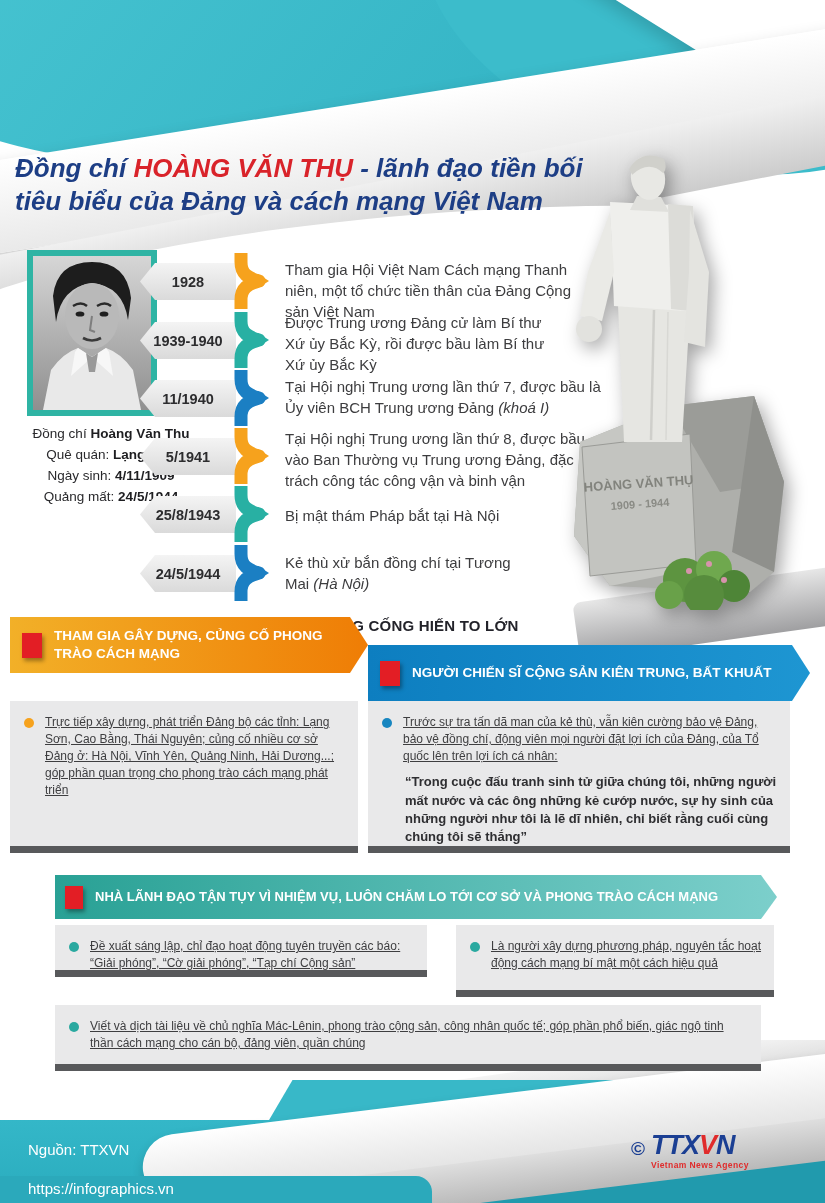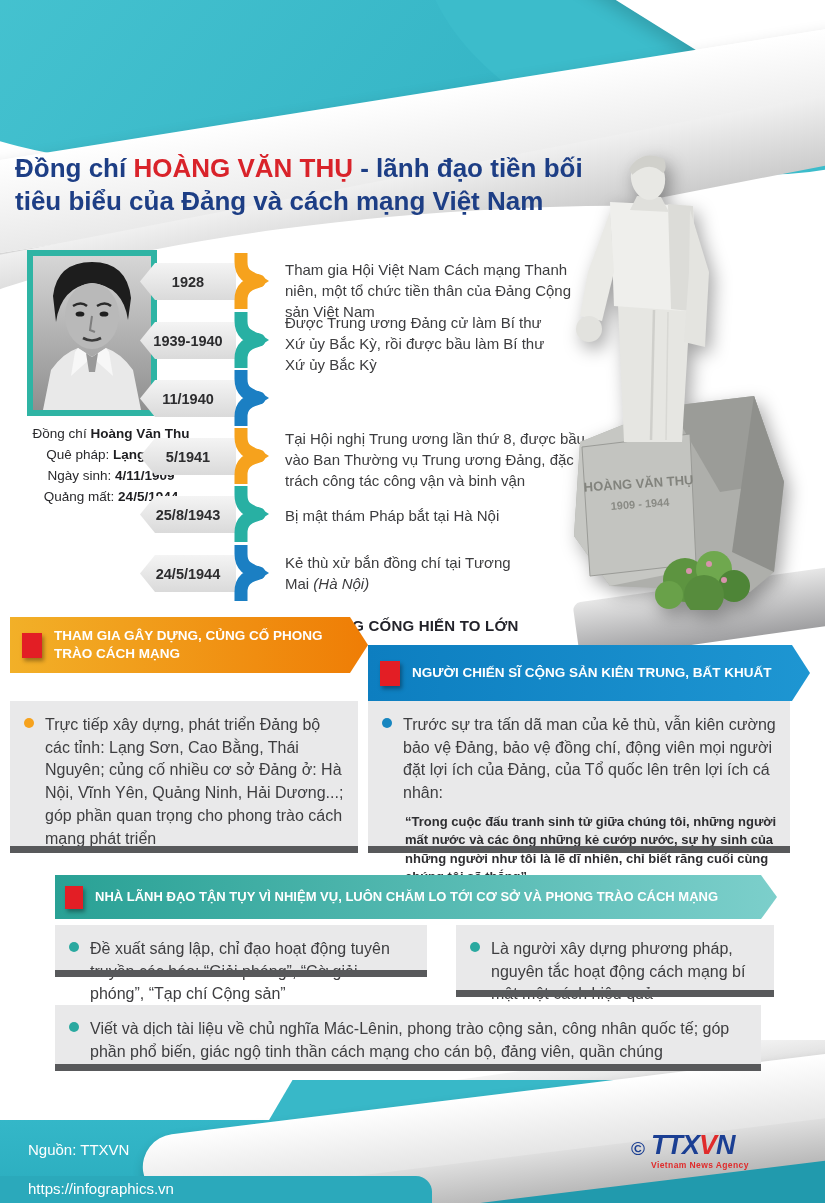--- a/index.html
+++ b/index.html
@@ -19,21 +19,21 @@
   .mid-ribbon{right:-50px;top:582px;width:300px;height:58px;background:linear-gradient(180deg,#e7e7e7,#9f9fa1);transform:rotate(-8deg);border-radius:8px;z-index:0;}
   .bottom-deco{position:absolute;left:0;top:1040px;width:825px;height:163px;overflow:hidden;z-index:0;}
   .b1{right:-80px;top:18px;width:580px;height:64px;background:linear-gradient(180deg,#f4f4f4,#c6c6c6);transform:rotate(-8deg);border-radius:34px;}
   .b2{left:262px;top:40px;width:436px;height:52px;background:#38b8c8;clip-path:polygon(7% 0,93% 0,100% 100%,0 100%);}
   .b3{left:0;top:80px;width:825px;height:83px;background:linear-gradient(180deg,#34b7c8,#2aacbe);}
   .b4{left:140px;top:48px;width:820px;height:66px;background:linear-gradient(180deg,#ffffff,#e4e4e4);transform:rotate(-7deg);border-radius:34px;box-shadow:0 6px 12px rgba(0,0,0,.18);}
   .b5{left:300px;top:100px;width:700px;height:42px;background:linear-gradient(180deg,#dedede,#b9b9b9);transform:rotate(-7deg);border-radius:22px;}
   .b6{right:-70px;top:122px;width:520px;height:90px;background:#219aad;transform:rotate(-6deg);border-radius:45px;}
   .b7{left:0;top:136px;width:432px;height:27px;background:#2ba9bb;border-top-right-radius:16px;}
   
-  .title{left:15px;top:152px;width:640px;font-size:26px;font-weight:bold;line-height:1.28;color:#1d3e85;z-index:2;}
+  .title{left:15px;top:152px;width:640px;font-size:26px;font-weight:bold;line-height:1.28;color:#1d3e85;z-index:2;font-style:italic;}
   .title .red{color:#d9232a;}
   
   .portrait{left:27px;top:250px;width:118px;height:154px;border:6px solid #2fb4a4;z-index:2;background:#bbb;}
   .caption{left:0;top:424px;width:206px;text-align:center;font-size:13.5px;color:#29292c;line-height:1.55;z-index:2;margin-left:8px;}
   .caption b{color:#1e1e21;}
   
   .yr{position:absolute;left:140px;width:96px;height:37px;background:linear-gradient(180deg,#f4f4f4,#dadada);
       clip-path:polygon(15px 0,100% 0,100% 100%,15px 100%,0 50%);
       font-weight:bold;font-size:14.5px;color:#2c2c2e;display:flex;align-items:center;justify-content:center;z-index:2;}
   .tl-svg{position:absolute;left:231px;width:46px;height:56px;z-index:2;}
@@ -54,21 +54,21 @@
         clip-path:polygon(0 0,calc(100% - 18px) 0,100% 50%,calc(100% - 18px) 100%,0 100%);}
   .hdr3{left:55px;top:875px;width:722px;height:44px;background:linear-gradient(90deg,#29a195,#7ccfcb);
         clip-path:polygon(0 0,calc(100% - 16px) 0,100% 50%,calc(100% - 16px) 100%,0 100%);}
   .hdr3 .redsq{width:18px;height:23px;left:10px;}
   .hdr3 .htxt{padding-left:40px;font-size:13px;}
   .body-box{position:absolute;background:#e9e9ea;z-index:1;}
   .body-box .strip{position:absolute;left:0;bottom:0;width:100%;height:7px;background:#58595b;}
   .bullet-row{display:flex;gap:11px;padding:13px 12px 0 14px;}
   .dot{flex:0 0 auto;width:10px;height:10px;border-radius:50%;margin-top:4px;}
   .dot-o{background:#f6a21d}.dot-b{background:#1786c0}.dot-t{background:#2aa9a0}
-  .btxt{font-size:16px;line-height:1.42;color:#3e3e40;}
+  .btxt{font-size:12px;line-height:1.42;color:#3e3e40;text-decoration:underline;}
   .quote{margin:8px 12px 0 37px;font-size:13px;line-height:1.42;font-weight:bold;color:#2e2e31;}
   
   .src{left:28px;top:1141px;font-size:15px;color:#fff;z-index:2;}
   .url{left:28px;top:1180px;font-size:15px;color:#fff;z-index:2;}
   .logo{right:14px;top:1132px;width:180px;z-index:2;display:flex;align-items:flex-start;gap:6px;}
   .logo .cp{font-size:19px;color:#1b3f93;font-weight:bold;margin-top:6px;}
   .logo .lmain{font-style:italic;font-weight:900;font-size:27px;letter-spacing:-1px;color:#1b3f93;line-height:1;}
   .logo .lmain .lv{color:#e02b2b;}
   .logo .lsub{font-size:8.5px;font-weight:bold;color:#e02b2b;letter-spacing:.4px;margin-top:1px;}
   .logo .swoosh{width:96px;height:5px;border-bottom:3px solid #e02b2b;border-radius:50%;margin-top:-2px;}
@@ -113,21 +113,21 @@
       <path d="M59,60 l-2,14 l5,2" stroke="#7e7e7e" stroke-width="2" fill="none"></path>
       <path d="M50,82 q9,5 18,0" stroke="#3a3a3a" stroke-width="2.6" fill="none"></path>
       <path d="M10,154 L18,114 Q30,97 45,92 L59,101 L73,92 Q88,97 100,114 L108,154 Z" fill="#e9e9e9"></path>
       <path d="M45,92 L59,101 L38,120 L42,96 Z" fill="#f7f7f7"></path>
       <path d="M73,92 L59,101 L80,120 L76,96 Z" fill="#f7f7f7"></path>
       <path d="M53,97 L59,101 L65,97 L62,116 L56,116 Z" fill="#999999"></path>
     </svg>
   </div>
   <div class="abs caption">
     <div><span>Đồng chí </span><b>Hoàng Văn Thụ</b></div>
-    <div><span>Quê pháp: </span><b>Lạng Sơn</b></div>
+    <div><span>Quê quán: </span><b>Lạng Sơn</b></div>
     <div><span>Ngày sinh: </span><b>4/11/1909</b></div>
     <div><span>Quảng mất: </span><b>24/5/1944</b></div>
   </div>
 
   <div class="yr" style="top:263px">1928</div>
   <svg class="tl-svg orange" style="top:253px" viewBox="0 0 46 56">
       <path d="M10,0 L10,9 C10,21 17,25 28,28 C17,31 10,35 10,47 L10,56"></path>
       <polygon points="27,21 38,28 27,35"></polygon>
     </svg>
   <div class="tl-text" style="top:259px;width:305px"><span>Tham gia Hội Việt Nam Cách mạng Thanh niên, một tổ chức tiền thân của Đảng Cộng sản Việt Nam</span><i></i></div>
@@ -137,20 +137,21 @@
       <path d="M10,0 L10,9 C10,21 17,25 28,28 C17,31 10,35 10,47 L10,56"></path>
       <polygon points="27,21 38,28 27,35"></polygon>
     </svg>
   <div class="tl-text" style="top:312px;width:268px"><span>Được Trung ương Đảng cử làm Bí thư Xứ ủy Bắc Kỳ, rồi được bầu làm Bí thư Xứ ủy Bắc Kỳ</span><i></i></div>
 
   <div class="yr" style="top:380px">11/1940</div>
   <svg class="tl-svg blue" style="top:370px" viewBox="0 0 46 56">
       <path d="M10,0 L10,9 C10,21 17,25 28,28 C17,31 10,35 10,47 L10,56"></path>
       <polygon points="27,21 38,28 27,35"></polygon>
     </svg>
+  <div class="tl-text" style="top:376px;width:330px"><span>Tại Hội nghị Trung ương lần thứ 7, được bầu là Ủy viên BCH Trung ương Đảng </span><i>(khoá I)</i></div>
 
   <div class="yr" style="top:438px">5/1941</div>
   <svg class="tl-svg orange" style="top:428px" viewBox="0 0 46 56">
       <path d="M10,0 L10,9 C10,21 17,25 28,28 C17,31 10,35 10,47 L10,56"></path>
       <polygon points="27,21 38,28 27,35"></polygon>
     </svg>
   <div class="tl-text" style="top:428px;width:320px"><span>Tại Hội nghị Trung ương lần thứ 8, được bầu vào Ban Thường vụ Trung ương Đảng, đặc trách công tác công vận và binh vận</span><i></i></div>
 
   <div class="yr" style="top:496px">25/8/1943</div>
   <svg class="tl-svg teal" style="top:486px" viewBox="0 0 46 56">

